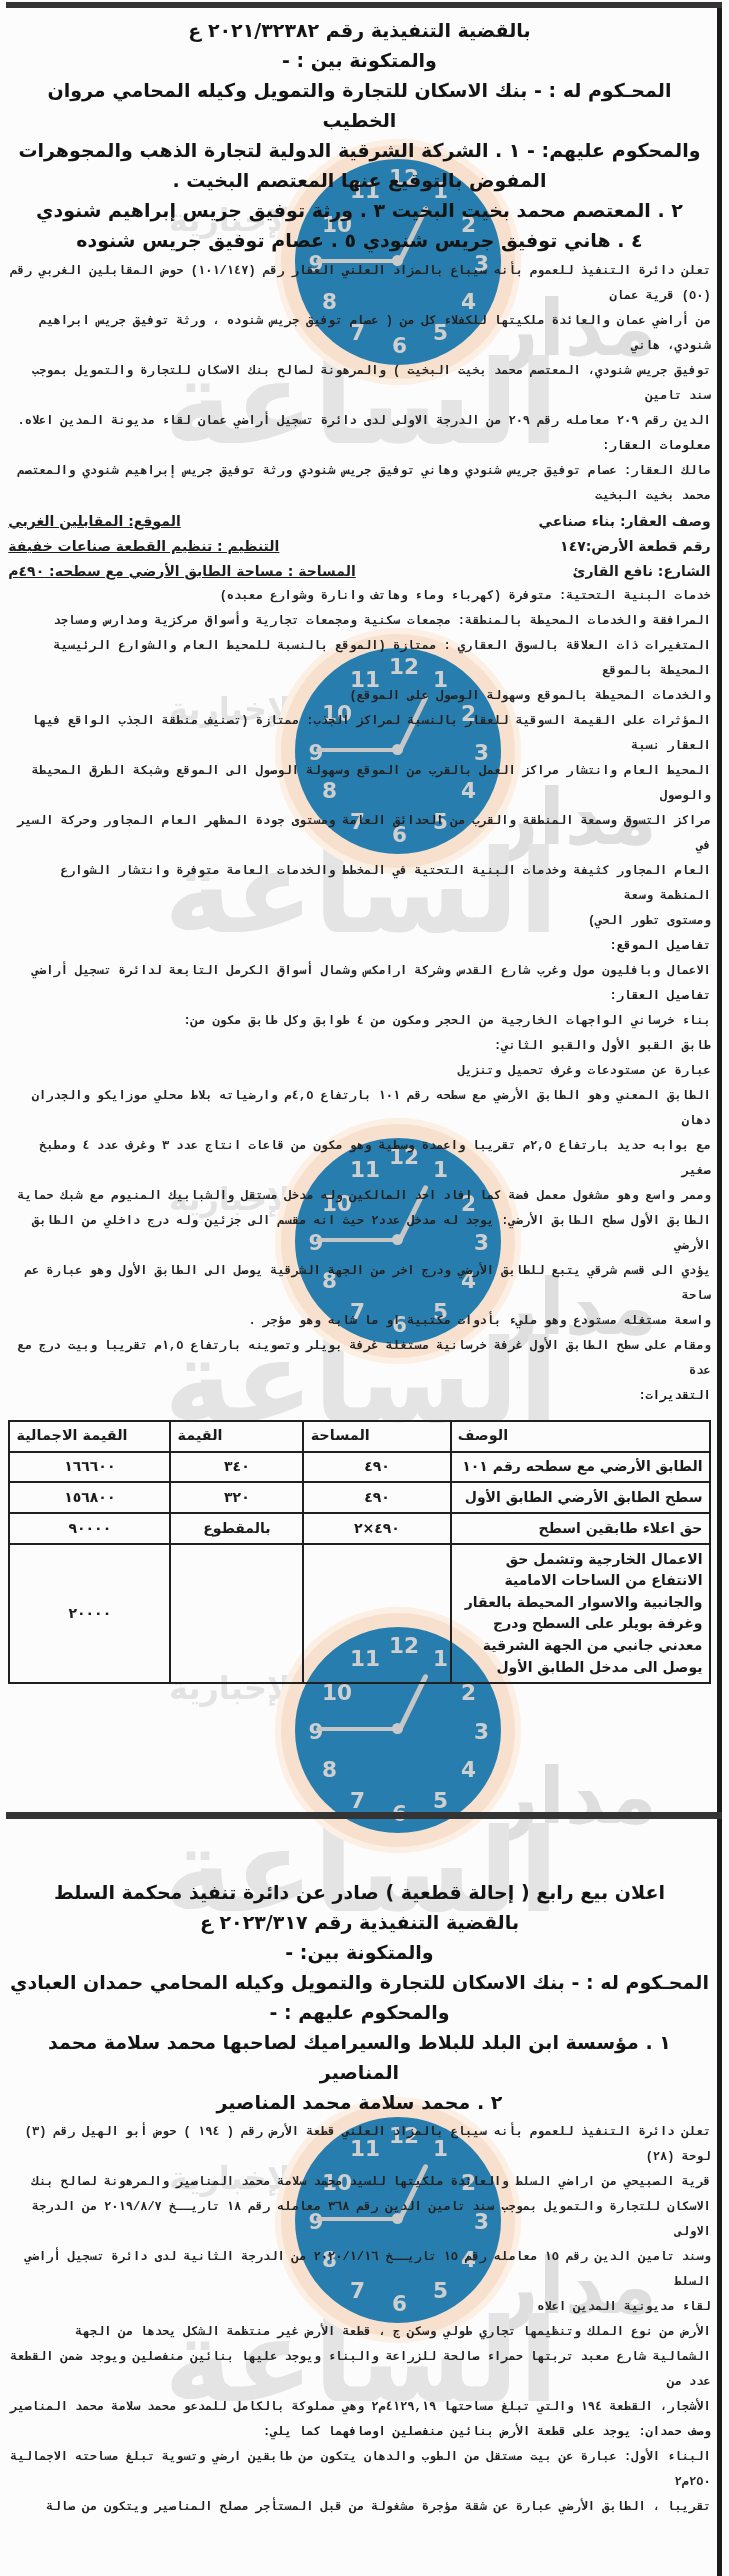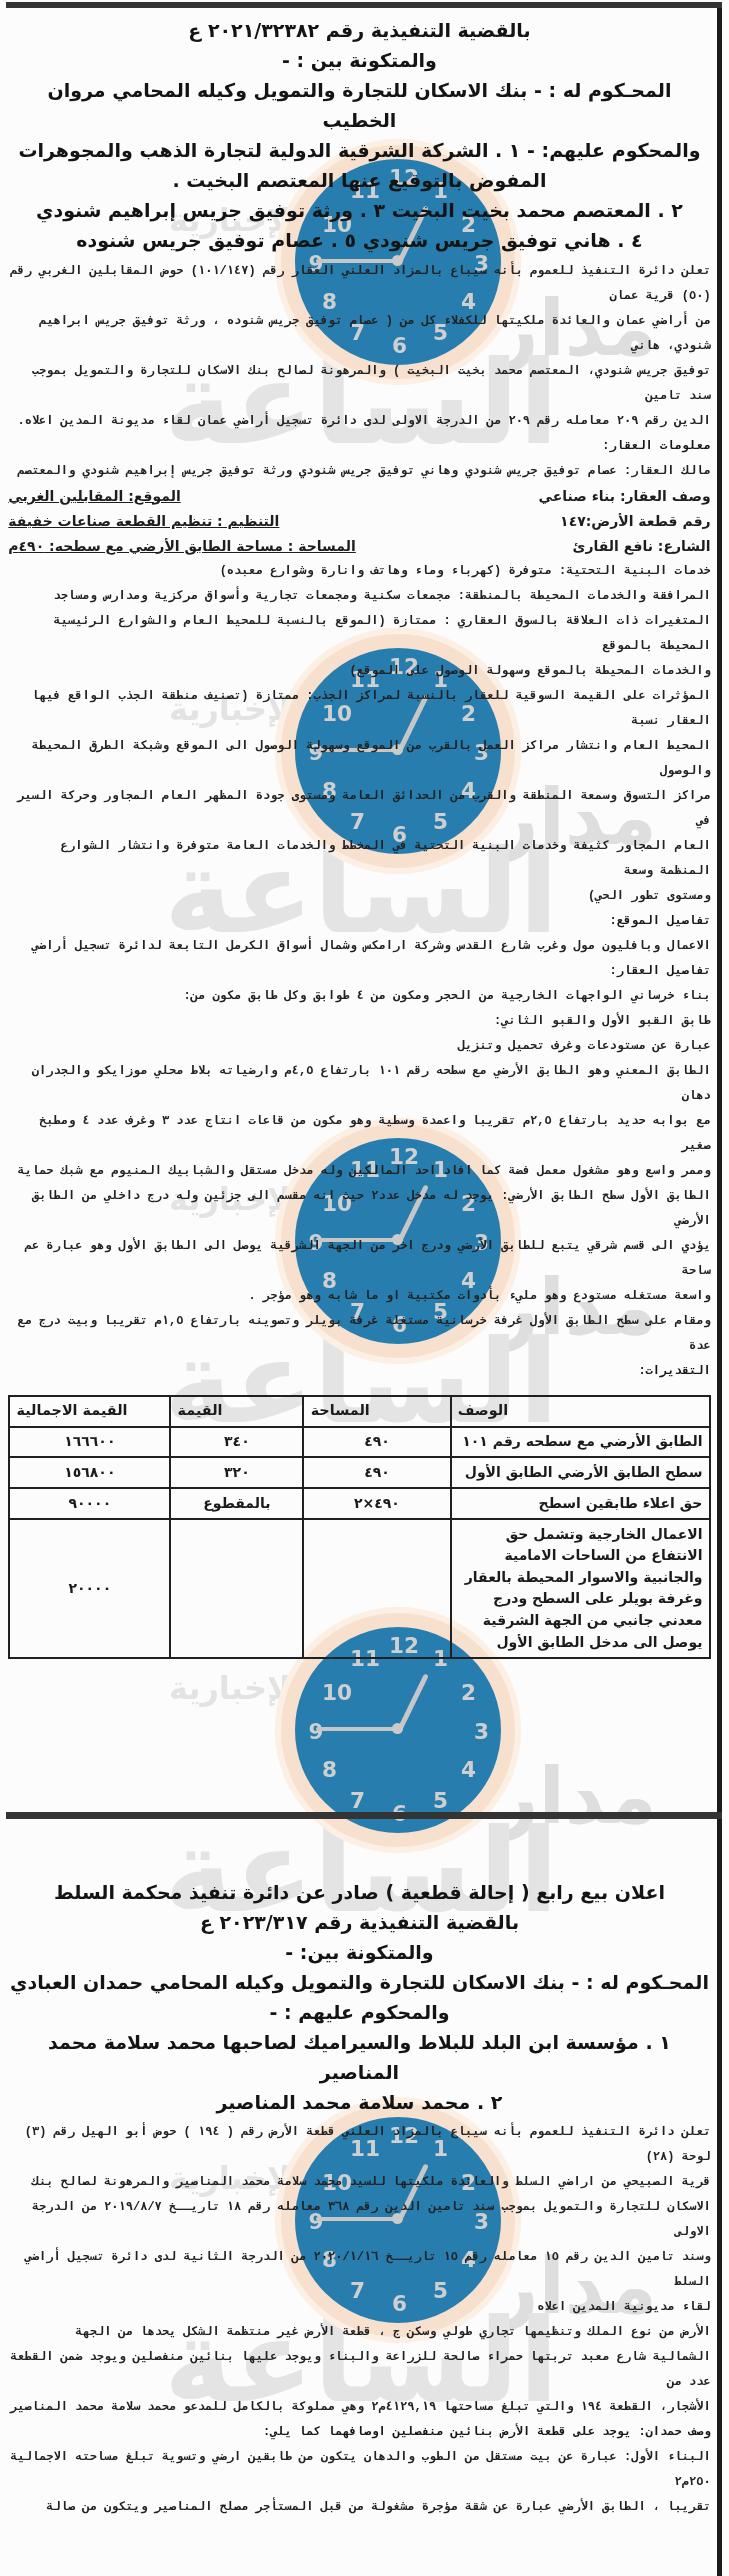--- a/index.html
+++ b/index.html
@@ -214,20 +214,21 @@
           <div class="b-line">تعلن دائرة التنفيذ للعموم بأنه سيباع بالمزاد العلني العقار رقم (١٠١/١٤٧) حوض المقابلين الغربي رقم (٥٠) قرية عمان</div>
           <div class="b-line">من أراضي عمان والعائدة ملكيتها للكفلاء كل من ( عصام توفيق جريس شنوده ، ورثة توفيق جريس ابراهيم شنودي، هاني</div>
           <div class="b-line">توفيق جريس شنودي، المعتصم محمد بخيت البخيت ) والمرهونة لصالح بنك الاسكان للتجارة والتمويل بموجب سند تامين</div>
           <div class="b-line">الدين رقم ٢٠٩ معامله رقم ٢٠٩ من الدرجة الاولى لدى دائرة تسجيل أراضي عمان لقاء مديونة المدين اعلاه.</div>
         </div>
 
       <div class="h-line">معلومات العقار:</div>
 
       <div>
           <div class="b-line">مالك العقار: عصام توفيق جريس شنودي وهاني توفيق جريس شنودي ورثة توفيق جريس إبراهيم شنودي والمعتصم</div>
+          <div class="b-line">محمد بخيت البخيت</div>
         </div>
 
       <div>
           <div class="field-row">
           <span class="f-right">وصف العقار: بناء صناعي</span>
           <span class="f-left">الموقع: المقابلين الغربي</span>
         </div>
           <div class="field-row">
           <span class="f-right">رقم قطعة الأرض:١٤٧</span>
           <span class="f-left">التنظيم : تنظيم القطعة صناعات خفيفة</span>

